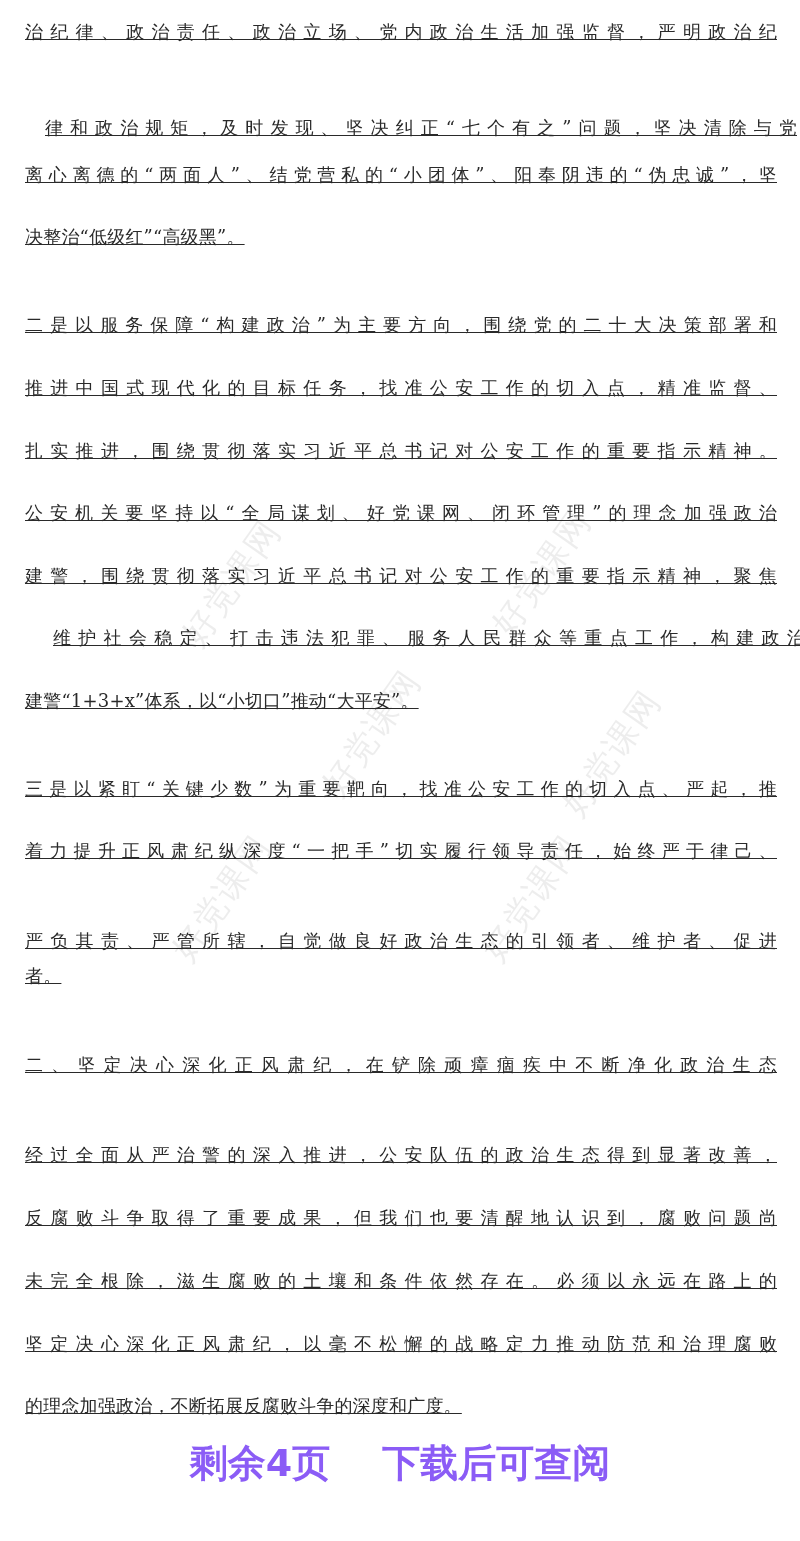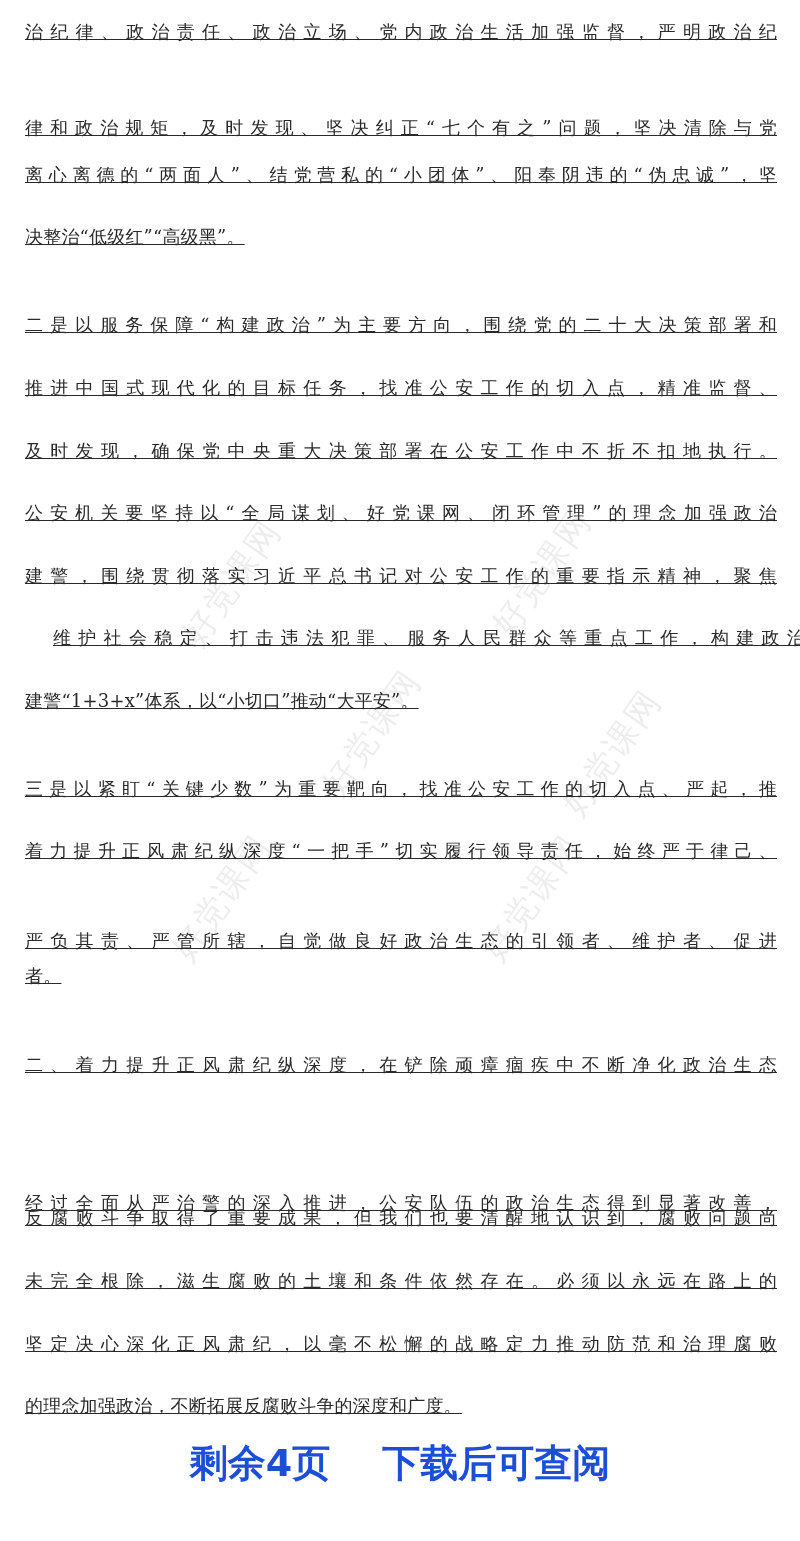--- a/index.html
+++ b/index.html
@@ -4,45 +4,45 @@
   <style>
     html, body { margin: 0; padding: 0; background: #ffffff; }
     body { width: 800px; height: 1541px; position: relative; overflow: hidden;
            font-family: "DejaVu Serif", "Liberation Serif", serif; color: #2a2a2a; }
     .line { position: absolute; left: 25px; width: 752px; font-size: 18px; line-height: 30px;
             white-space: nowrap; letter-spacing: 0.2px; text-decoration: underline; }
     .just { text-align-last: justify; text-align: justify; }
     .wm { position: absolute; font-family: "DejaVu Sans", sans-serif; font-size: 34px; color: rgba(0,0,0,0.07);
           transform: rotate(-55deg); white-space: nowrap; pointer-events: none; letter-spacing: 2px; }
     .footer { position: absolute; left: 0; width: 800px; top: 1438px; text-align: center;
-              font-family: "DejaVu Sans", sans-serif; font-weight: bold; font-size: 38px; color: #1d4ed8; }
+              font-family: "DejaVu Sans", sans-serif; font-weight: bold; font-size: 38px; color: #8b5cf6; }
     .footer span { display: inline-block; }
     .footer .gap { width: 52px; }
   </style>
 </head>
 <body>
 
 <div id="doc">
     <div class="line just" style="top: 17px;">治纪律、政治责任、政治立场、党内政治生活加强监督，严明政治纪</div>
-    <div class="line just" style="top: 113px;">律和政治规矩，及时发现、坚决纠正“七个有之”问题，坚决清除与党</div>
+    <div class="line just" style="top: 113px; margin-left: 20px;">律和政治规矩，及时发现、坚决纠正“七个有之”问题，坚决清除与党</div>
     <div class="line just" style="top: 160px;">离心离德的“两面人”、结党营私的“小团体”、阳奉阴违的“伪忠诚”，坚</div>
     <div class="line" style="top: 222px;">决整治“低级红”“高级黑”。</div>
     <div class="line just" style="top: 310px;">二是以服务保障“构建政治”为主要方向，围绕党的二十大决策部署和</div>
     <div class="line just" style="top: 373px;">推进中国式现代化的目标任务，找准公安工作的切入点，精准监督、</div>
-    <div class="line just" style="top: 436px;">及时发现，确保党中央重大决策部署在公安工作中不折不扣地执行。</div>
+    <div class="line just" style="top: 436px;">扎实推进，围绕贯彻落实习近平总书记对公安工作的重要指示精神。</div>
     <div class="line just" style="top: 498px;">公安机关要坚持以“全局谋划、好党课网、闭环管理”的理念加强政治</div>
     <div class="line just" style="top: 561px;">建警，围绕贯彻落实习近平总书记对公安工作的重要指示精神，聚焦</div>
     <div class="line just" style="top: 623px; margin-left: 28px;">维护社会稳定、打击违法犯罪、服务人民群众等重点工作，构建政治</div>
     <div class="line" style="top: 686px;">建警“1+3+x”体系，以“小切口”推动“大平安”。</div>
     <div class="line just" style="top: 774px;">三是以紧盯“关键少数”为重要靶向，找准公安工作的切入点、严起，推</div>
     <div class="line just" style="top: 836px;">着力提升正风肃纪纵深度“一把手”切实履行领导责任，始终严于律己、</div>
     <div class="line just" style="top: 899px; margin-top: 27px;">严负其责、严管所辖，自觉做良好政治生态的引领者、维护者、促进</div>
     <div class="line" style="top: 961px;">者。</div>
-    <div class="line just" style="top: 1050px;">二、着力提升正风肃纪纵深度，在铲除顽瘴痼疾中不断净化政治生态</div>
-    <div class="line just" style="top: 1140px; margin-top: 48px;">经过全面从严治警的深入推进，公安队伍的政治生态得到显著改善，</div>
+    <div class="line just" style="top: 1050px;">二、坚定决心深化正风肃纪，在铲除顽瘴痼疾中不断净化政治生态</div>
+    <div class="line just" style="top: 1140px;">经过全面从严治警的深入推进，公安队伍的政治生态得到显著改善，</div>
     <div class="line just" style="top: 1203px;">反腐败斗争取得了重要成果，但我们也要清醒地认识到，腐败问题尚</div>
     <div class="line just" style="top: 1266px;">未完全根除，滋生腐败的土壤和条件依然存在。必须以永远在路上的</div>
     <div class="line just" style="top: 1329px;">坚定决心深化正风肃纪，以毫不松懈的战略定力推动防范和治理腐败</div>
     <div class="line" style="top: 1391px;">的理念加强政治，不断拓展反腐败斗争的深度和广度。</div>
   </div>
 <div id="wm-layer">
     <div class="wm" style="left: 160px; top: 560px;">好党课网</div>
     <div class="wm" style="left: 470px; top: 550px;">好党课网</div>
     <div class="wm" style="left: 300px; top: 710px;">好党课网</div>
     <div class="wm" style="left: 540px; top: 730px;">好党课网</div>

